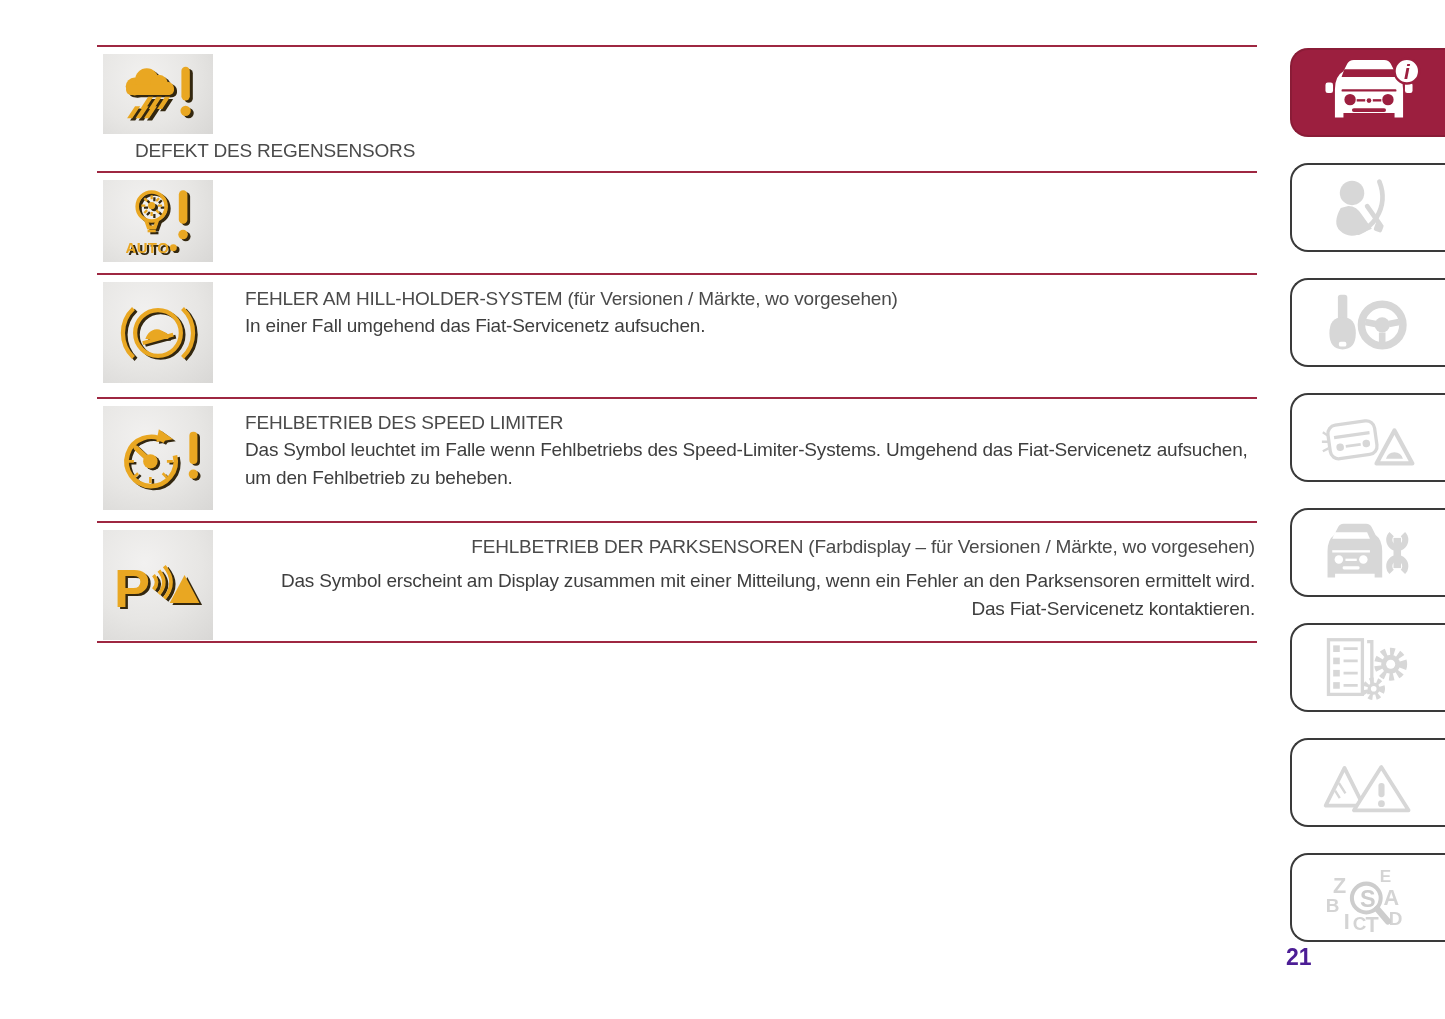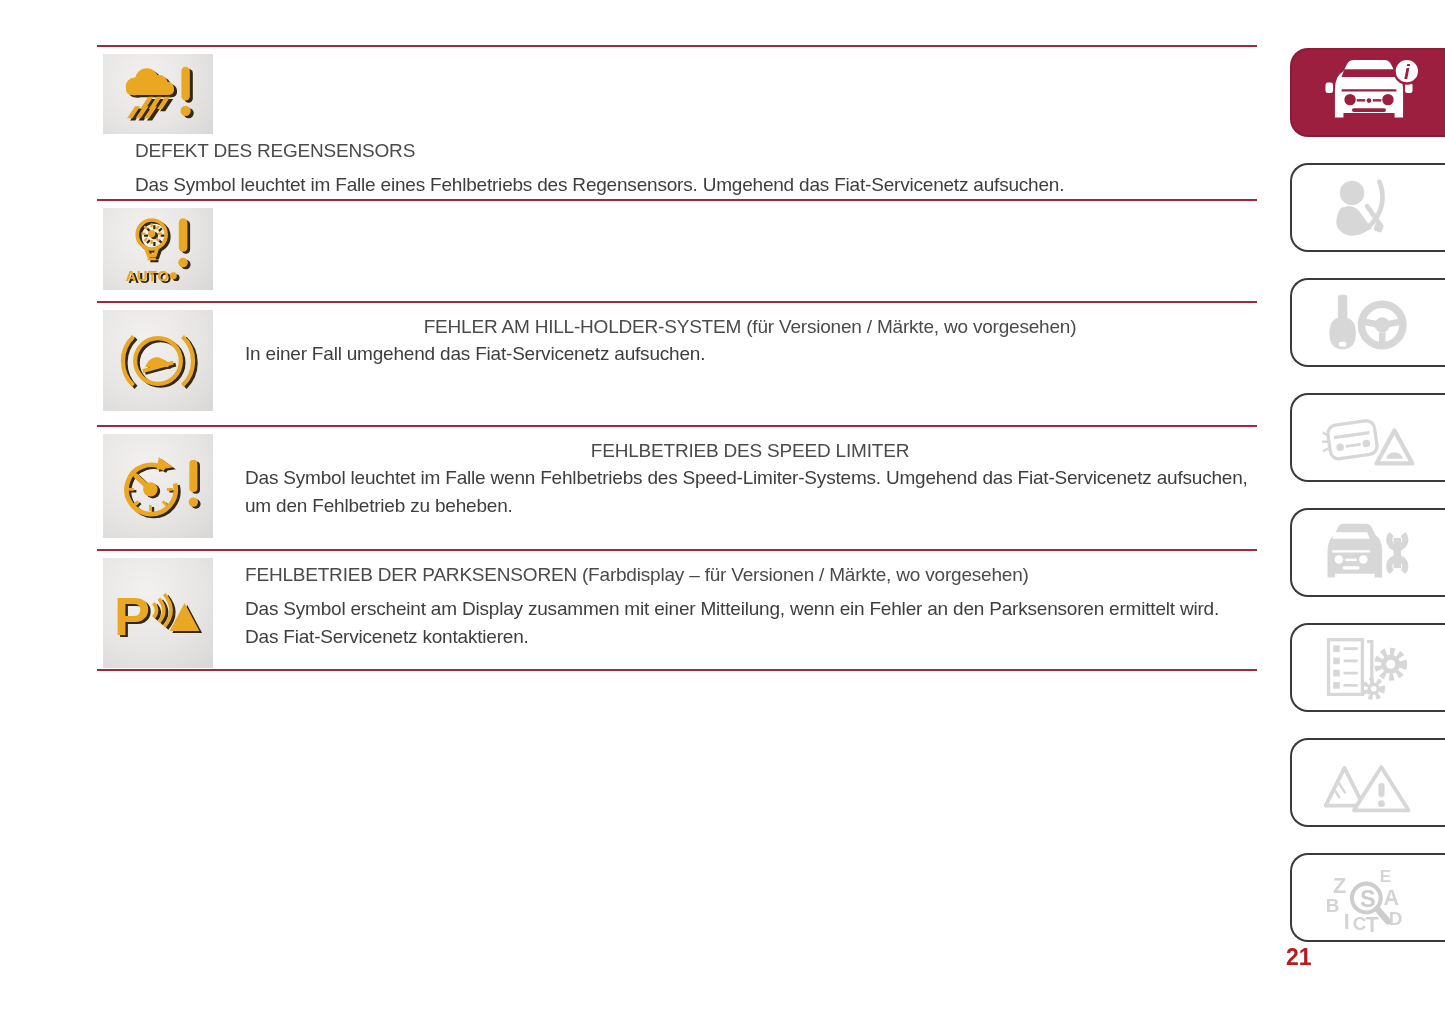--- a/index.html
+++ b/index.html
@@ -4,46 +4,46 @@
 <style>
   * { margin:0; padding:0; box-sizing:border-box; }
   html,body { width:1445px; height:1019px; background:#ffffff;
     font-family:"Liberation Sans", sans-serif; position:relative; overflow:hidden; }
 
   
   .main { position:absolute; left:97px; top:45px; width:1160px; }
   .sep { height:2px; background:#9E2741; }
   .row { display:flex; padding:7px 0 0 6px; }
   .r1 { min-height:102px;flex-direction:column; } .r2 { min-height:100px; }
-  .r3 { min-height:122px; } .r4 { min-height:122px; } .r5 { min-height:118px; }
+  .r3 { min-height:122px; } .r4 { min-height:122px; } .r5 { min-height:118px;text-align:right; }
   .iconbox { width:110px; flex:none;
     background:radial-gradient(circle at 38% 30%, #f2f1f0 0%, #e7e6e4 55%, #d8d7d5 100%);
     display:flex; align-items:center; justify-content:center; }
   .r1 .iconbox{height:80px;} .r2 .iconbox{height:82px;} .r3 .iconbox{height:101px;}
   .r4 .iconbox{height:104px;} .r5 .iconbox{height:110px;}
   .textcol { padding:6px 0 0 32px; width:1042px; }
   .title { font-size:19px; color:#4a4a4a; letter-spacing:-0.2px; font-weight:normal; margin-bottom:9px; }
-  .tight .title { margin-bottom:2px;text-align:center; }
+  .tight .title { margin-bottom:2px; }
   .bodytext p { font-size:19px; color:#3e3e3e; line-height:28px; letter-spacing:-0.2px; }
 
   
   svg { overflow:visible; display:block; }
   svg text { font-family:"Liberation Sans", sans-serif; }
   .st { fill:none; stroke:currentColor; }
   .fl { fill:currentColor; stroke:none; }
 
   
   .sidebar { position:absolute; left:1290px; top:48px; right:0;
     display:flex; flex-direction:column; gap:26px; }
   .sbtn { height:89px; background:#fff; border:2px solid #3a3a3a; border-right:none;
     border-radius:18px 0 0 18px; display:flex; align-items:center; justify-content:center; }
   .sbtn.active { background:#9C1F3F; border-color:#8a1c37; }
 
   .pagenum { position:absolute; left:1286px; top:944px; font-size:23px;
-    font-weight:bold; color:#b91c1c; }
+    font-weight:bold; color:#4c1d95; }
 </style>
 </head>
 <body>
 
 <svg width="0" height="0" aria-hidden="true">
   <defs>
     <g id="ic-rain">
       <circle class="fl" cx="22" cy="24" r="9.5"></circle>
       <circle class="fl" cx="35" cy="17" r="12.5"></circle>
       <circle class="fl" cx="48" cy="21" r="9.5"></circle>
@@ -98,23 +98,20 @@
   <div class="sep"></div>
   <div class="row r1">
     <div class="iconbox">
       <svg viewBox="0 0 94 64" width="88" height="60">
         <use href="#ic-rain" transform="translate(3.2,2.4)" style="color:#33270F"></use>
         <use href="#ic-rain" style="color:#E9A722"></use>
       </svg>
     </div>
     <div class="textcol">
       <h3 class="title">DEFEKT DES REGENSENSORS</h3>
-      <div class="bodytext">
-          <p>Das Symbol leuchtet im Falle eines Fehlbetriebs des Regensensors. Umgehend das Fiat-Servicenetz aufsuchen.</p>
-        </div>
     </div>
   </div>
 
   <div class="sep"></div>
   <div class="row r2">
     <div class="iconbox">
       <svg viewBox="0 0 82 84" width="78" height="76">
         <use href="#ic-twilight" transform="translate(3,2.2)" style="color:#33270F"></use>
         <use href="#ic-twilight" style="color:#E9A722"></use>
       </svg>

